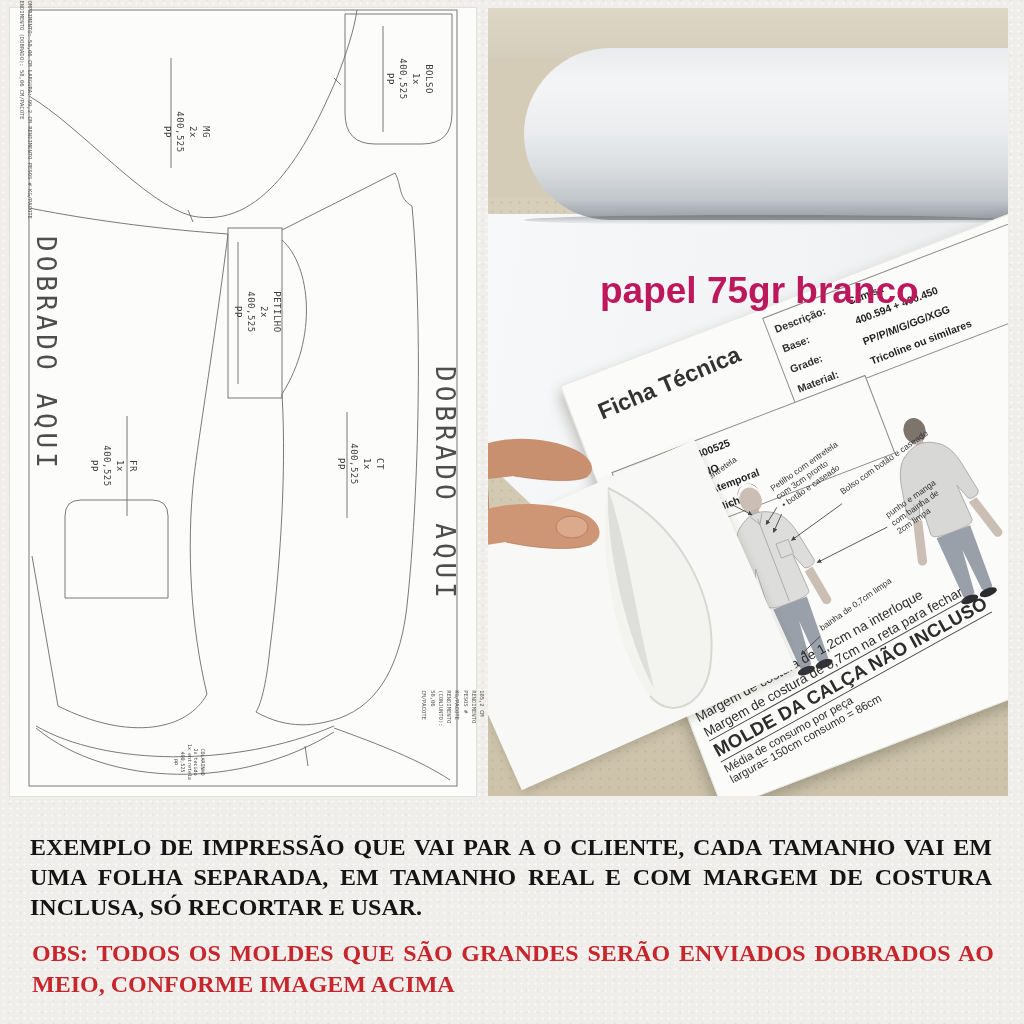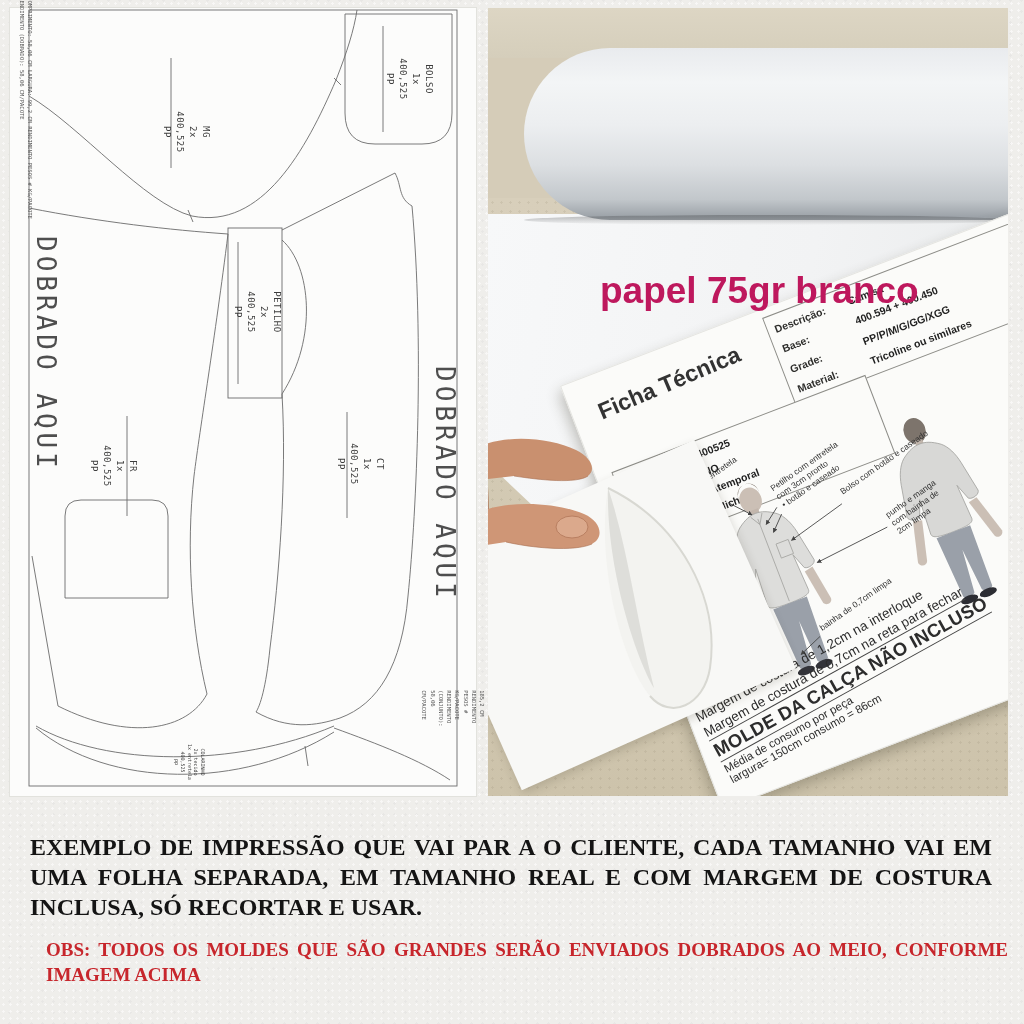--- a/index.html
+++ b/index.html
@@ -74,22 +74,22 @@
   .f-footer .m5{font-size:11.5px;}
 
   .undersheet{position:absolute;left:-30px;top:482px;width:300px;height:250px;
     background:#f8f8f6;transform:rotate(-24deg);box-shadow:0 4px 10px rgba(60,55,40,.18);}
   .curl,.hand{position:absolute;}
 
   
   .caption-main{position:absolute;left:30px;top:832px;width:962px;
     font-family:"Liberation Serif",serif;font-weight:bold;font-size:24px;
     line-height:1.26;color:#141414;text-align:justify;}
-  .caption-obs{position:absolute;left:46px;top:938px;width:962px;
-    font-family:"Liberation Serif",serif;font-weight:bold;font-size:19px;
+  .caption-obs{position:absolute;left:32px;top:938px;width:962px;
+    font-family:"Liberation Serif",serif;font-weight:bold;font-size:24px;
     line-height:1.3;color:#c7262c;text-align:justify;}
 </style>
 </head>
 <body>
 
 <div class="stage">
 
   <div class="pattern">
     <svg width="466" height="788" viewBox="0 0 466 788">
       <g fill="none" stroke="#6b6b6b" stroke-width="0.9">

